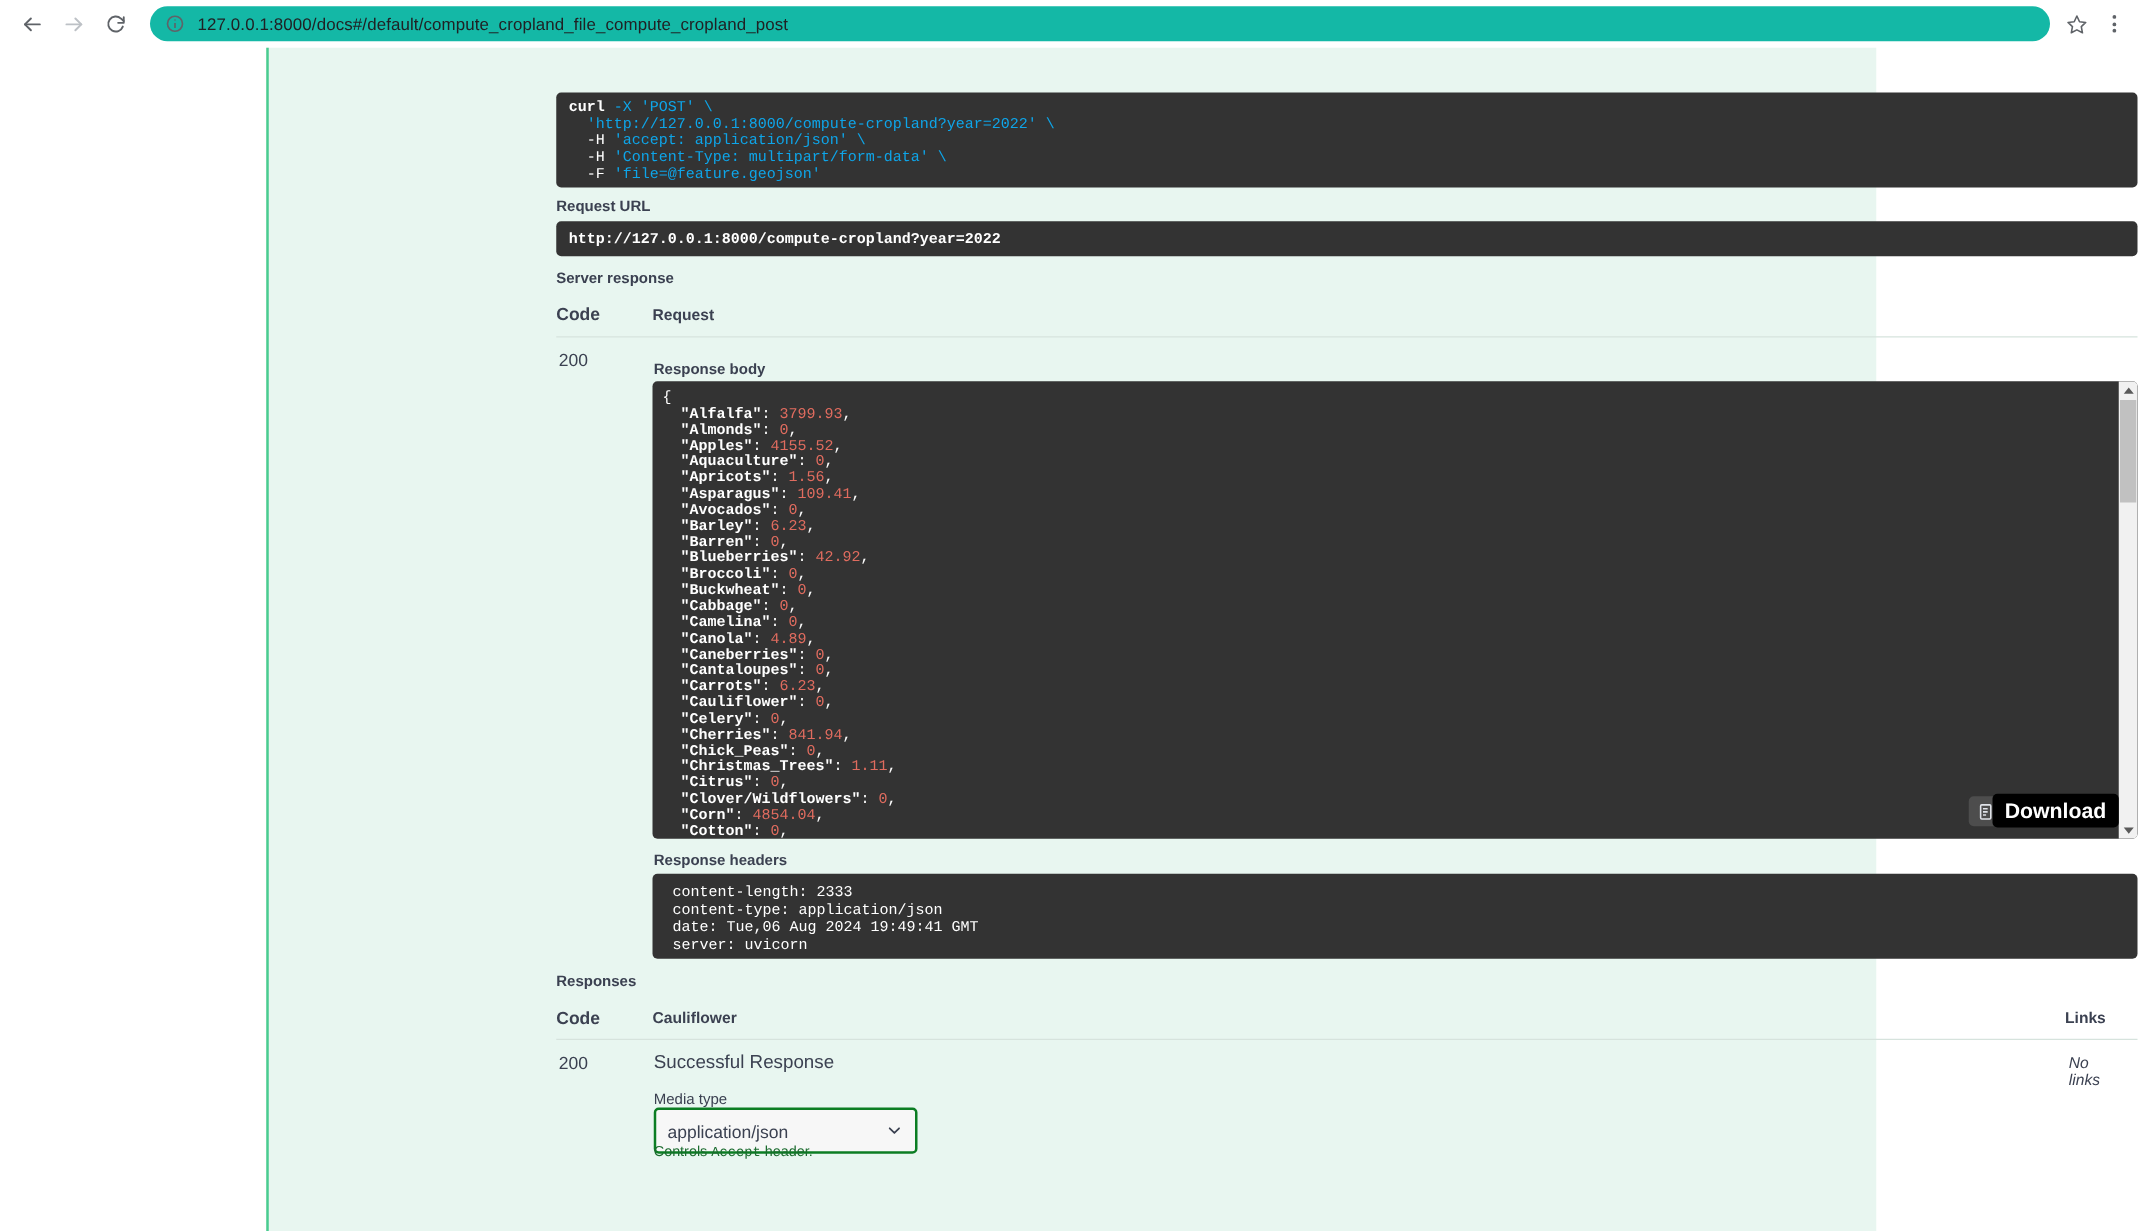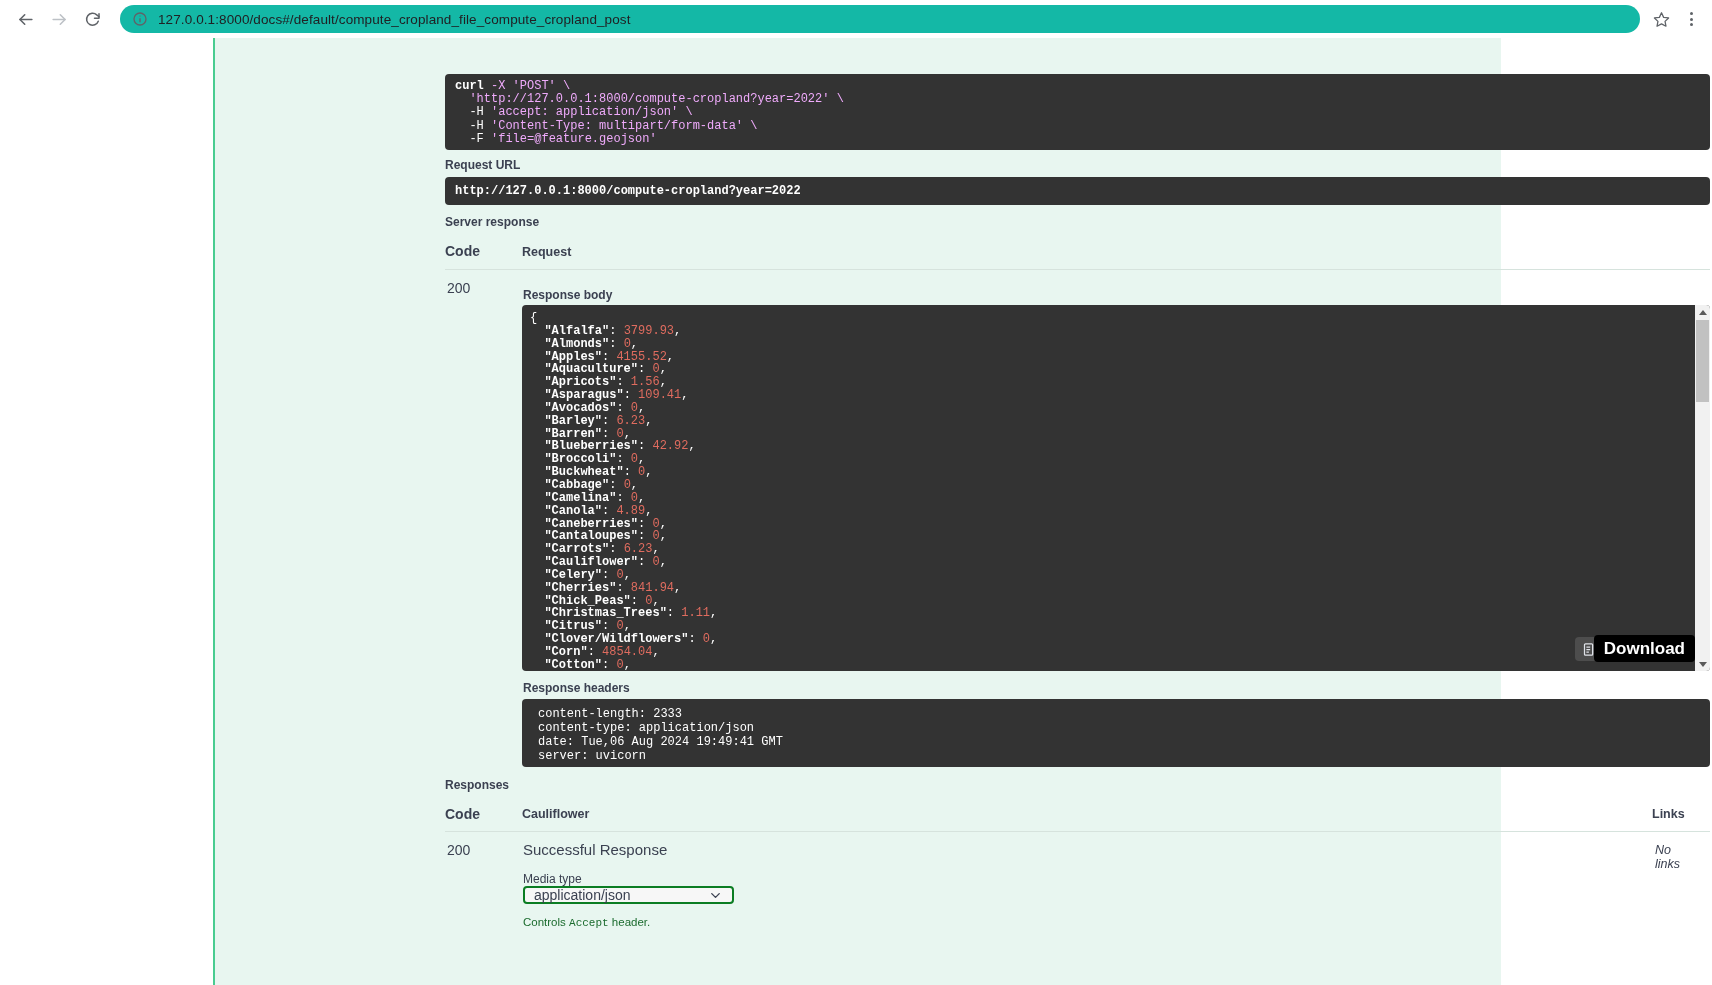--- a/index.html
+++ b/index.html
@@ -103,21 +103,21 @@
     border-radius: 4px;
     font-family: "Liberation Mono", monospace;
     font-size: 12px;
     line-height: 13.2px;
     color: #ffffff;
     padding: 6px 10px 0 10px;
     white-space: pre;
     overflow: hidden;
   }
   .tok-kw { color: #ffffff; font-weight: bold; }
-  .tok-str { color: #f0abfc; }
+  .tok-str { color: #0ea5e9; }
   .tok-flag { color: #ffffff; }
 
   .copy-chip {
     position: absolute;
     background: #4d4d4d;
     border-radius: 4px;
     width: 28px; height: 24px;
     display: flex; align-items: center; justify-content: center;
   }
   .copy-chip svg { display:block; }
@@ -251,21 +251,21 @@
     font-size: 12px;
     line-height: 14px;
     padding: 8px 0 0 16px;
     white-space: pre;
     overflow: hidden;
   }
 
   .media-select {
     position: absolute;
     left: 308px; top: 848px;
-    width: 211px; height: 18px;
+    width: 211px; height: 37px;
     border: 2px solid #0b7d23;
     border-radius: 4px;
     background: #f7f7f7;
     display: flex;
     align-items: center;
     padding: 0 9px;
     font-size: 14px;
     color: #3b4151;
   }
   .media-select .chev {

